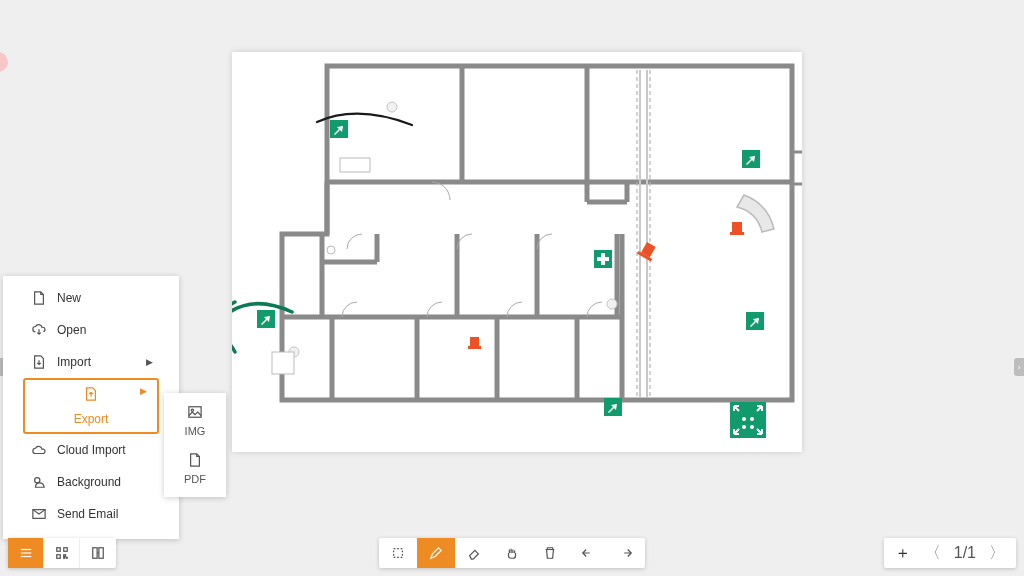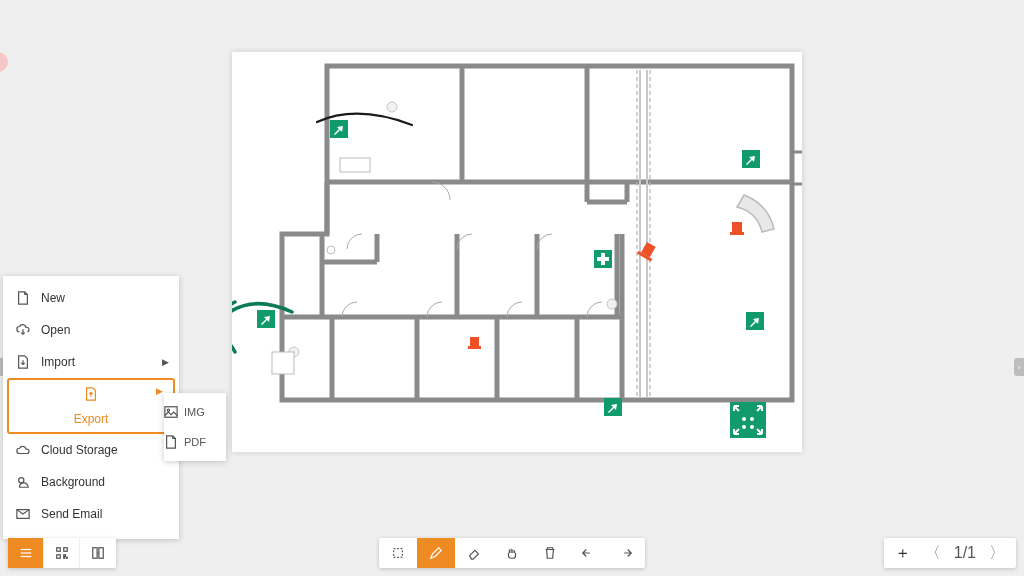--- a/index.html
+++ b/index.html
@@ -30,40 +30,40 @@
     color:#fff; font-size:8px;
   }
   .side-handle.left  { left: 0;  border-top-left-radius:0; border-bottom-left-radius:0;}
   .side-handle.right { right: 0; border-top-right-radius:0; border-bottom-right-radius:0;}
 
   
   .menu {
     position: absolute; left: 3px; top: 276px;
     width: 176px; height: 263px;
     background: #fff; box-shadow: 0 1px 6px rgba(0,0,0,0.2);
-    padding: 6px 0;
+    padding: 6px 16px;
     font-size: 12px; color:#333;
   }
   .menu-item {
     display: flex; align-items: center; gap: 10px;
     padding: 8px 12px; cursor: pointer; position:relative;
   }
   .menu-item .mi-icon { width:16px; height:16px; flex:0 0 16px; display:flex; align-items:center; justify-content:center;}
   .menu-item .caret { position:absolute; right:10px; font-size:9px; color:#555;}
   .menu-item.active { border:2px solid #ee8b22; border-radius:3px; margin:0 4px; padding:6px 8px; color:#ee8b22;flex-direction:column;}
   .menu-item.active .mi-icon svg * { stroke:#ee8b22; }
   .menu-item.active .caret { color:#ee8b22; }
 
   
   .submenu {
     position: absolute; left: 164px; top: 393px;
     width: 62px; background:#fff; box-shadow: 0 1px 6px rgba(0,0,0,0.2);
     font-size:11px; color:#555; padding:4px 0;
   }
-  .submenu-item { display:flex; align-items:center; gap:6px; padding:8px 0; cursor:pointer;}
+  .submenu-item { display:flex; align-items:center; gap:6px; padding:8px 19px; cursor:pointer;flex-direction:column;}
   .submenu-item .si-icon{width:14px;height:14px;flex:0 0 14px;}
 
   
   .bl-bar {
     position:absolute; left:8px; bottom:8px;
     display:flex; background:#fff; box-shadow:0 1px 4px rgba(0,0,0,0.2);
     border-radius:2px; height:30px;
   }
   .bl-bar .btn {
     width:36px; height:30px; display:flex; align-items:center; justify-content:center;
@@ -280,21 +280,21 @@
       </span>
     <span>Export</span>
     <span class="caret">▶</span>
   </div>
   <div class="menu-item">
     <span class="mi-icon">
         <svg class="ico" viewBox="0 0 16 16">
           <path d="M4 12a3 3 0 010-6 4 4 0 017.5 1A2.5 2.5 0 1113 12z"></path>
         </svg>
       </span>
-    <span>Cloud Storage</span>
+    <span>Cloud Import</span>
   </div>
   <div class="menu-item">
     <span class="mi-icon">
         <svg class="ico" viewBox="0 0 16 16">
           <circle cx="6" cy="6" r="3"></circle>
           <path d="M9 9q4 0 5 5H4q0-5 5-5z"></path>
         </svg>
       </span>
     <span>Background</span>
   </div>

